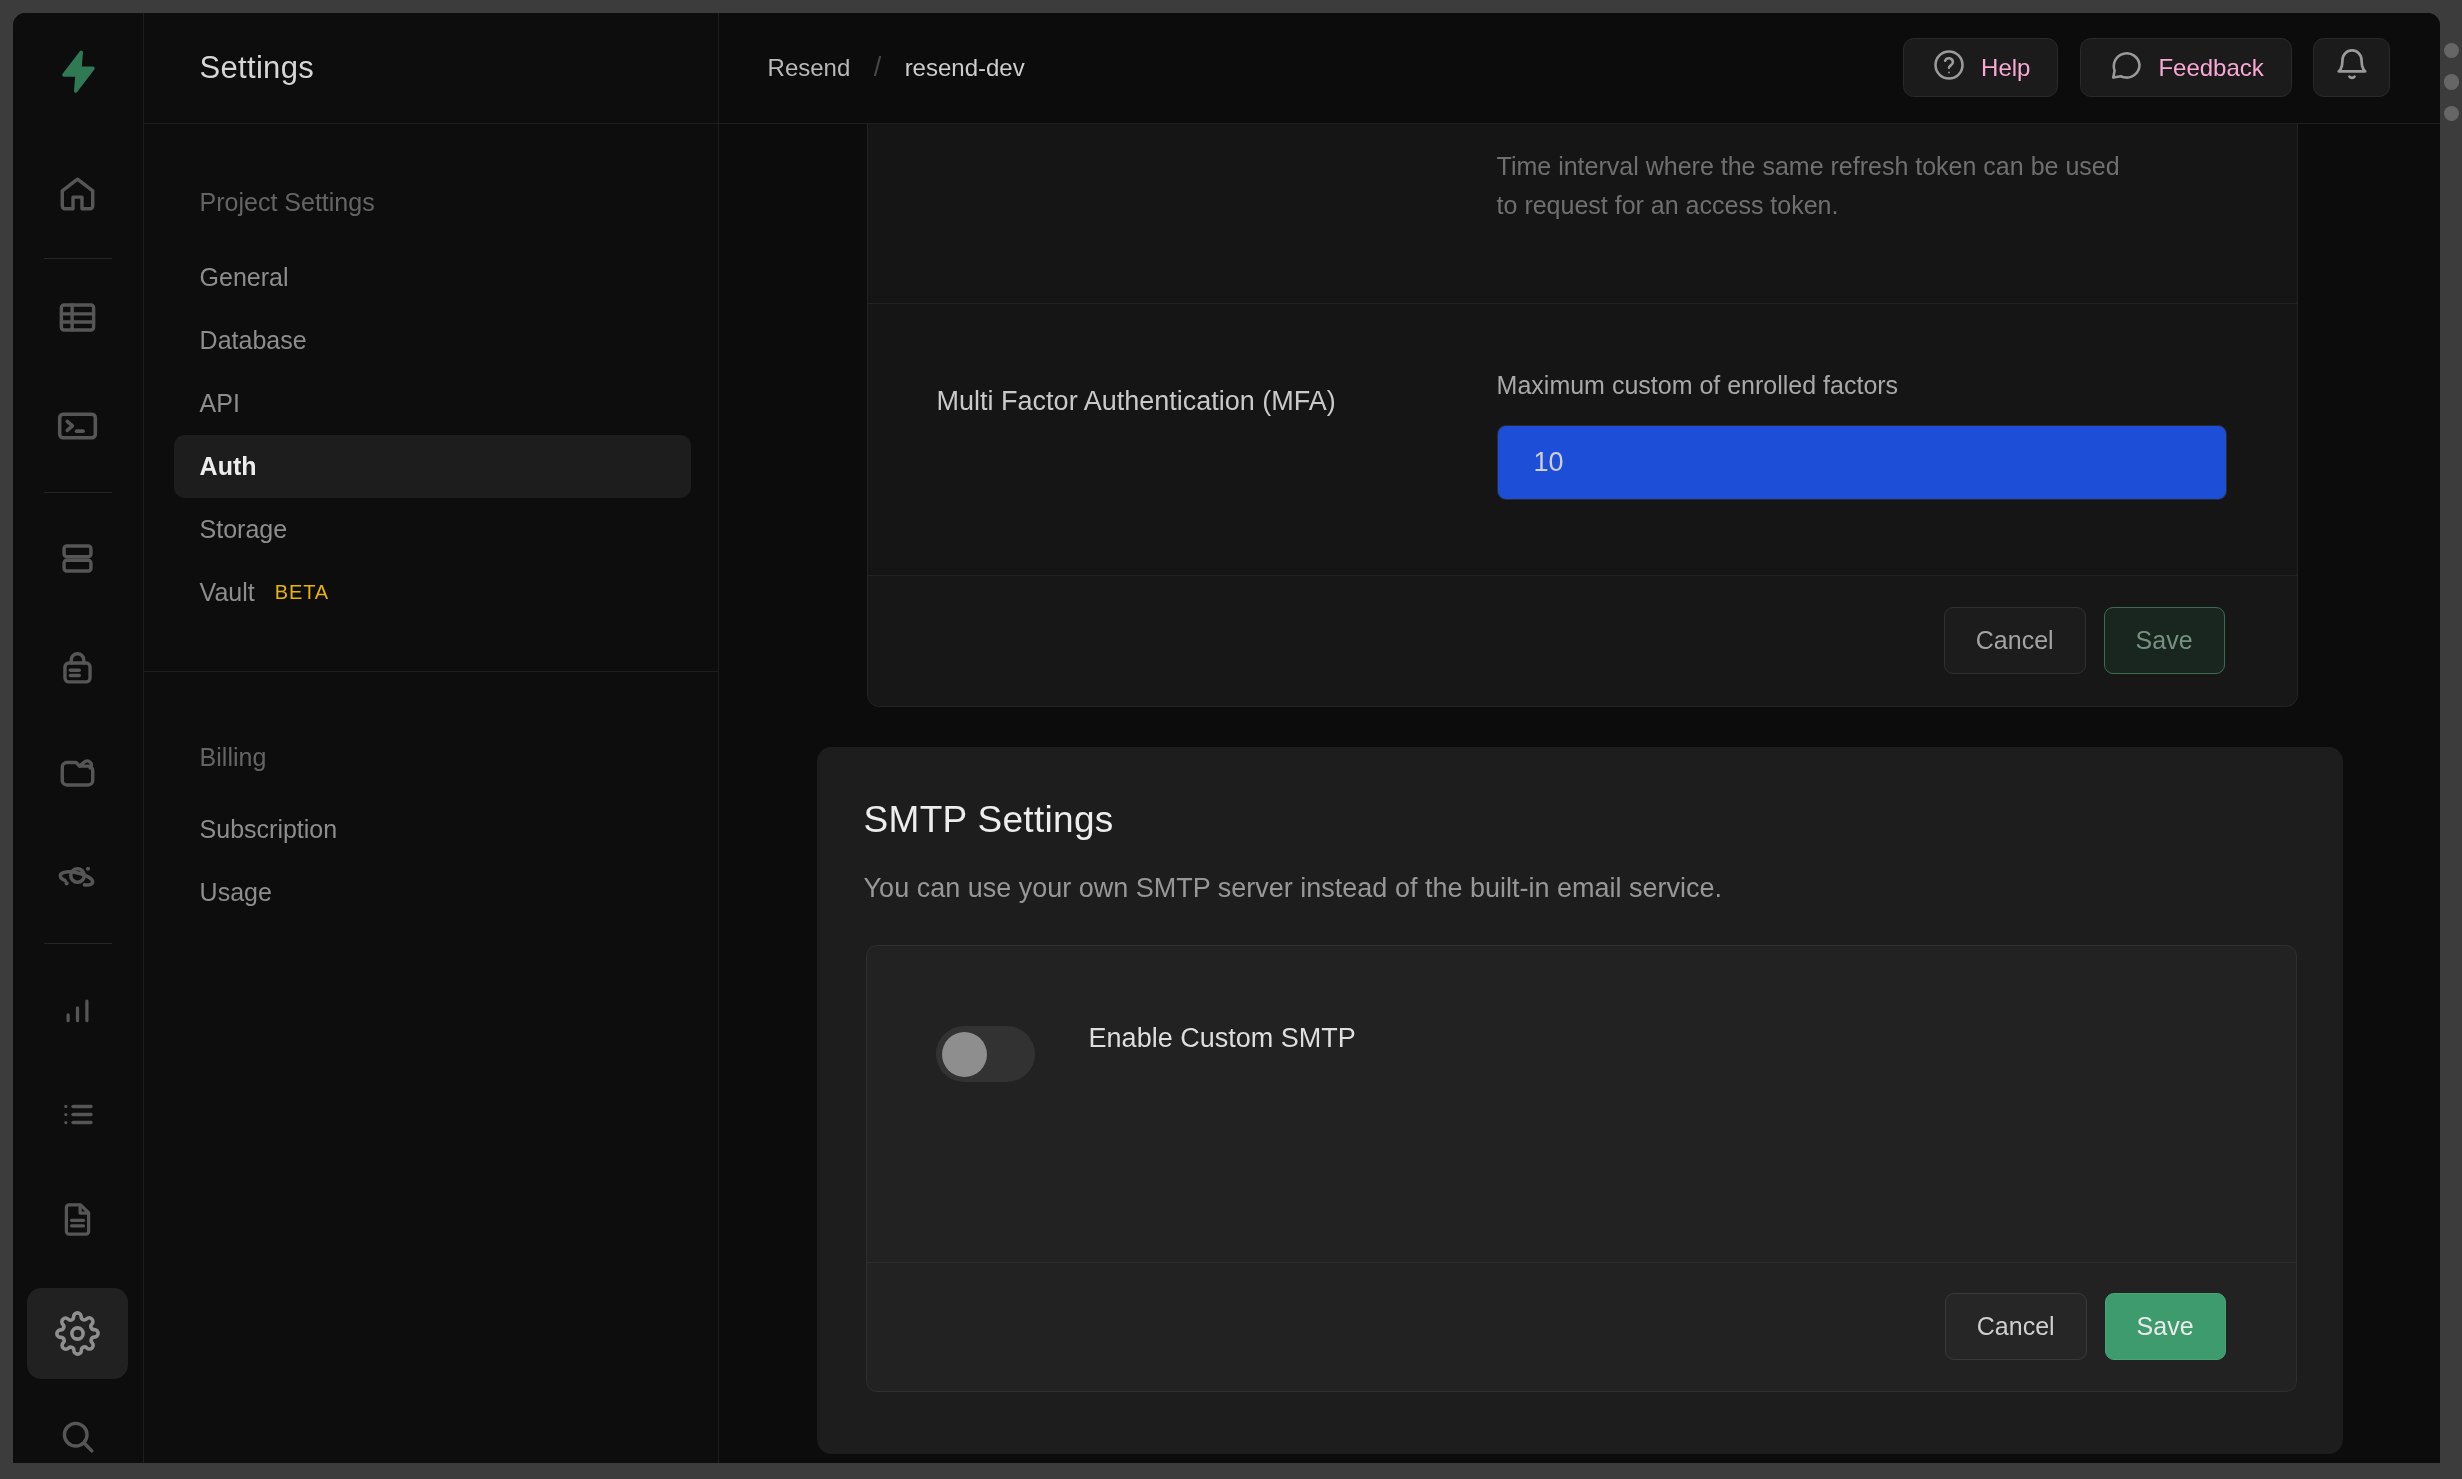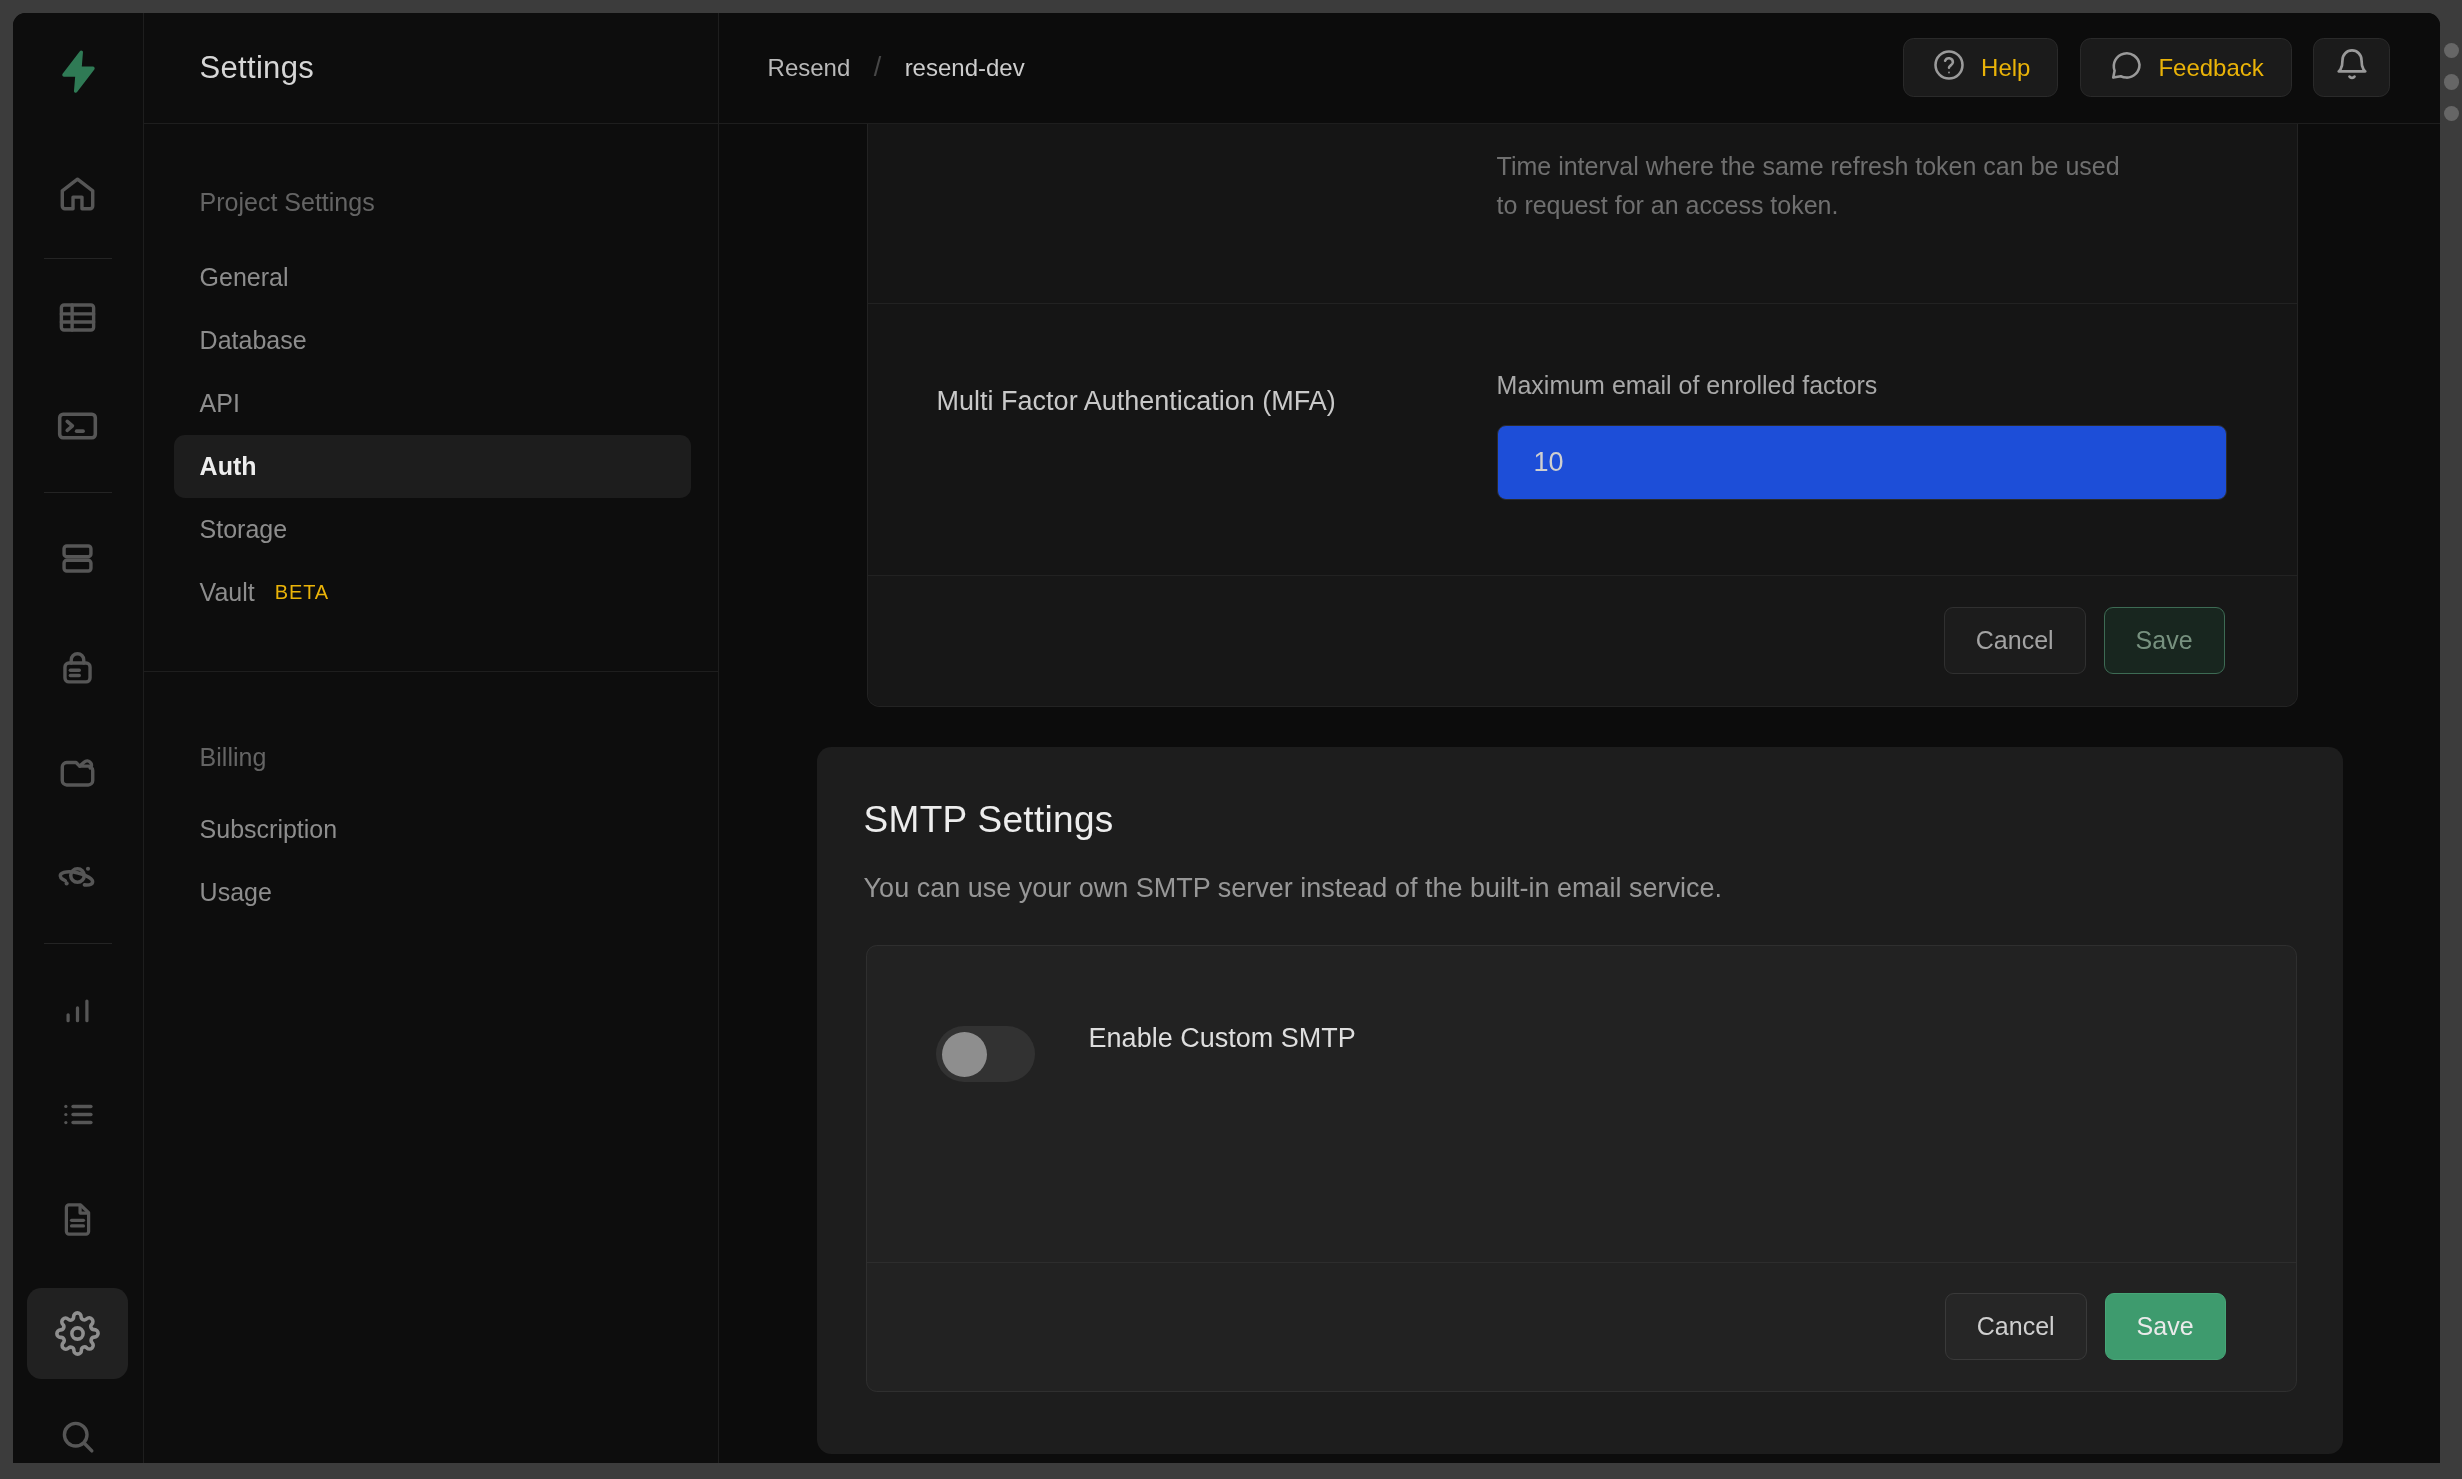--- a/index.html
+++ b/index.html
@@ -50,21 +50,21 @@
   .main { flex:1; display:flex; flex-direction:column; background:#0c0c0c; min-width:0; }
   .topbar { height:111px; border-bottom:0.9px solid #1e1e1e; display:flex; align-items:center;
             padding:0 50px 0 49px; flex-shrink:0; }
   .crumbs { display:flex; align-items:center; gap:23.4px; font-size:24px; }
   .crumb-project { color:#b9b9b9; cursor:pointer; }
   .crumb-sep { color:#474747; font-size:27px; }
   .crumb-env { color:#cdcdcd; cursor:pointer; }
   .topbar-right { margin-left:auto; display:flex; align-items:center; gap:21.6px; }
   .tb-btn { height:59px; display:flex; align-items:center; gap:14.4px; padding:0 27px;
             background:#1b1b1b; border:0.9px solid #2a2a2a; border-radius:10.8px;
-            color:#eab308; font-size:24px; cursor:pointer; }
+            color:#f9a8d4; font-size:24px; cursor:pointer; }
   .tb-icon-btn { width:77px; justify-content:center; padding:0; }
 
   
   .content { flex:1; position:relative; overflow:hidden; }
 
   
   .card1 { margin-left:148px; width:1431px; background:#151515;
            border:0.9px solid #232323; border-top:none; border-radius:0 0 12.6px 12.6px; }
   .card1-sectionA { height:180px; border-bottom:0.9px solid #222222; padding:23.4px 171px 0 629px; }
   .muted-desc { font-size:25px; line-height:39px; color:#6f6f6f; }
@@ -330,21 +330,21 @@
 
         <div class="card1">
           <div class="card1-sectionA">
             <div class="muted-desc">Time interval where the same refresh token can be used to request for an access token.</div>
           </div>
           <div class="card1-sectionB">
             <div class="mfa-left">
               <div class="mfa-section-label">Multi Factor Authentication (MFA)</div>
             </div>
             <div class="mfa-right">
-              <div class="field-label">Maximum email of enrolled factors</div>
+              <div class="field-label">Maximum custom of enrolled factors</div>
               <input class="text-input" type="text" value="10" style="">
             </div>
           </div>
           <div class="card-footer">
             <button class="btn btn-secondary">Cancel</button>
             <button class="btn btn-save-disabled">Save</button>
           </div>
         </div>
 
         <div class="smtp">

